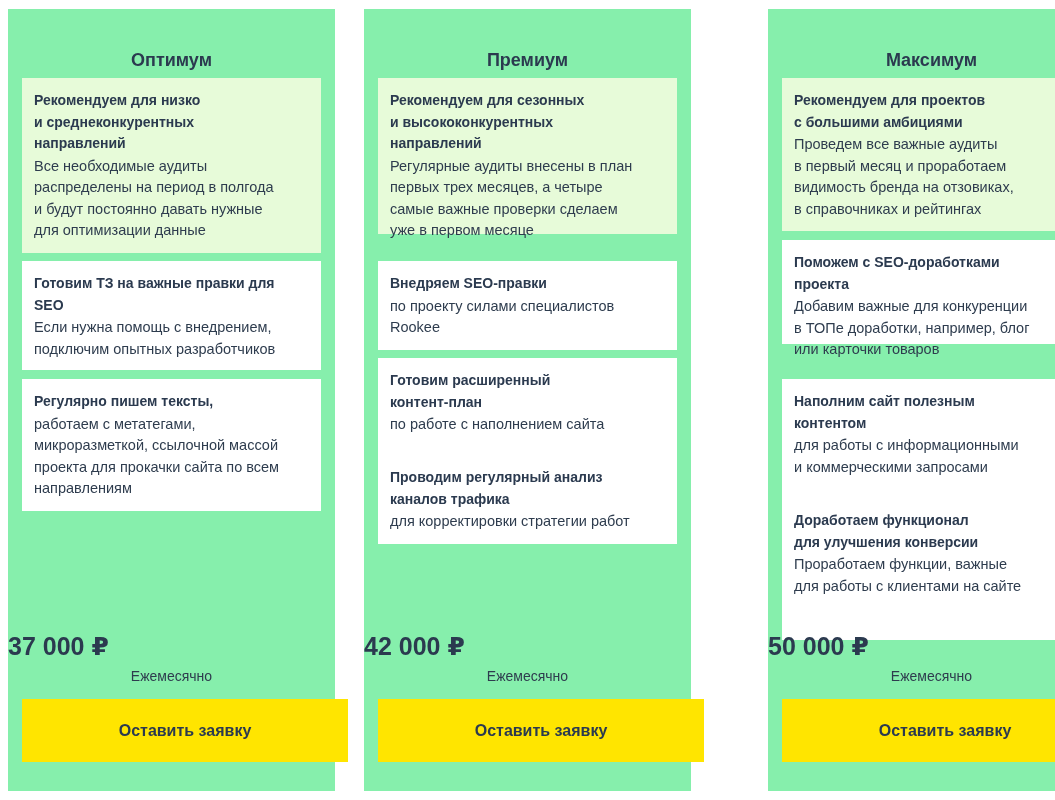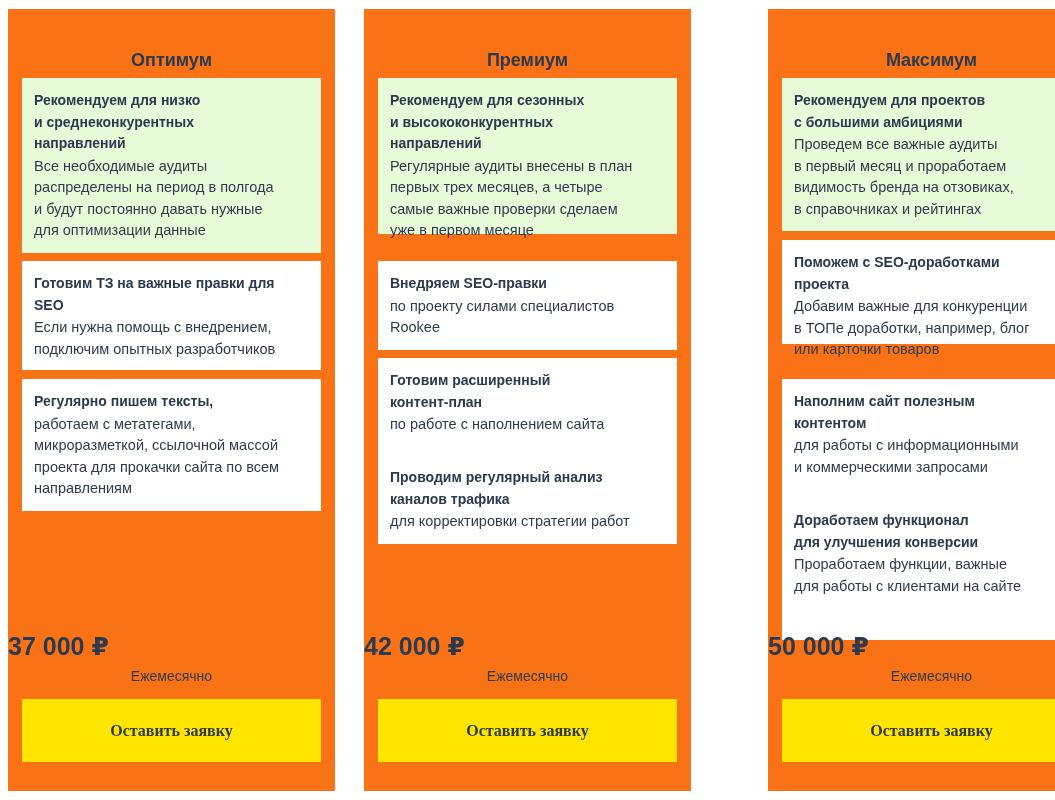--- a/index.html
+++ b/index.html
@@ -13,21 +13,21 @@
     position: relative;
     overflow: hidden;
     font-family: "Liberation Sans", "DejaVu Sans", sans-serif;
     color: #2b3a4f;
   }
   .plan {
     position: absolute;
     top: 9px;
     width: 327px;
     height: 782px;
-    background: #f97316;
+    background: #86efac;
   }
   .plan-title {
     position: absolute;
     top: 40px;
     left: 0;
     right: 0;
     text-align: center;
     font-size: 18px;
     font-weight: bold;
     color: #2b3a4f;
@@ -76,25 +76,25 @@
     right: 0;
     text-align: center;
     font-size: 14px;
     color: #2e3c4e;
     line-height: 18px;
   }
   .cta {
     position: absolute;
     top: 690px;
     left: 14px;
-    width: 299px;
+    width: 326px;
     height: 63px;
     background: #ffe500;
     border: none;
-    font-family: Liberation Serif, serif;
+    font-family: Liberation Sans, sans-serif;
     font-size: 16px;
     font-weight: bold;
     color: #2b3a4f;
     cursor: pointer;
     padding: 0;
   }
 </style>
 </head>
 <body>
 

